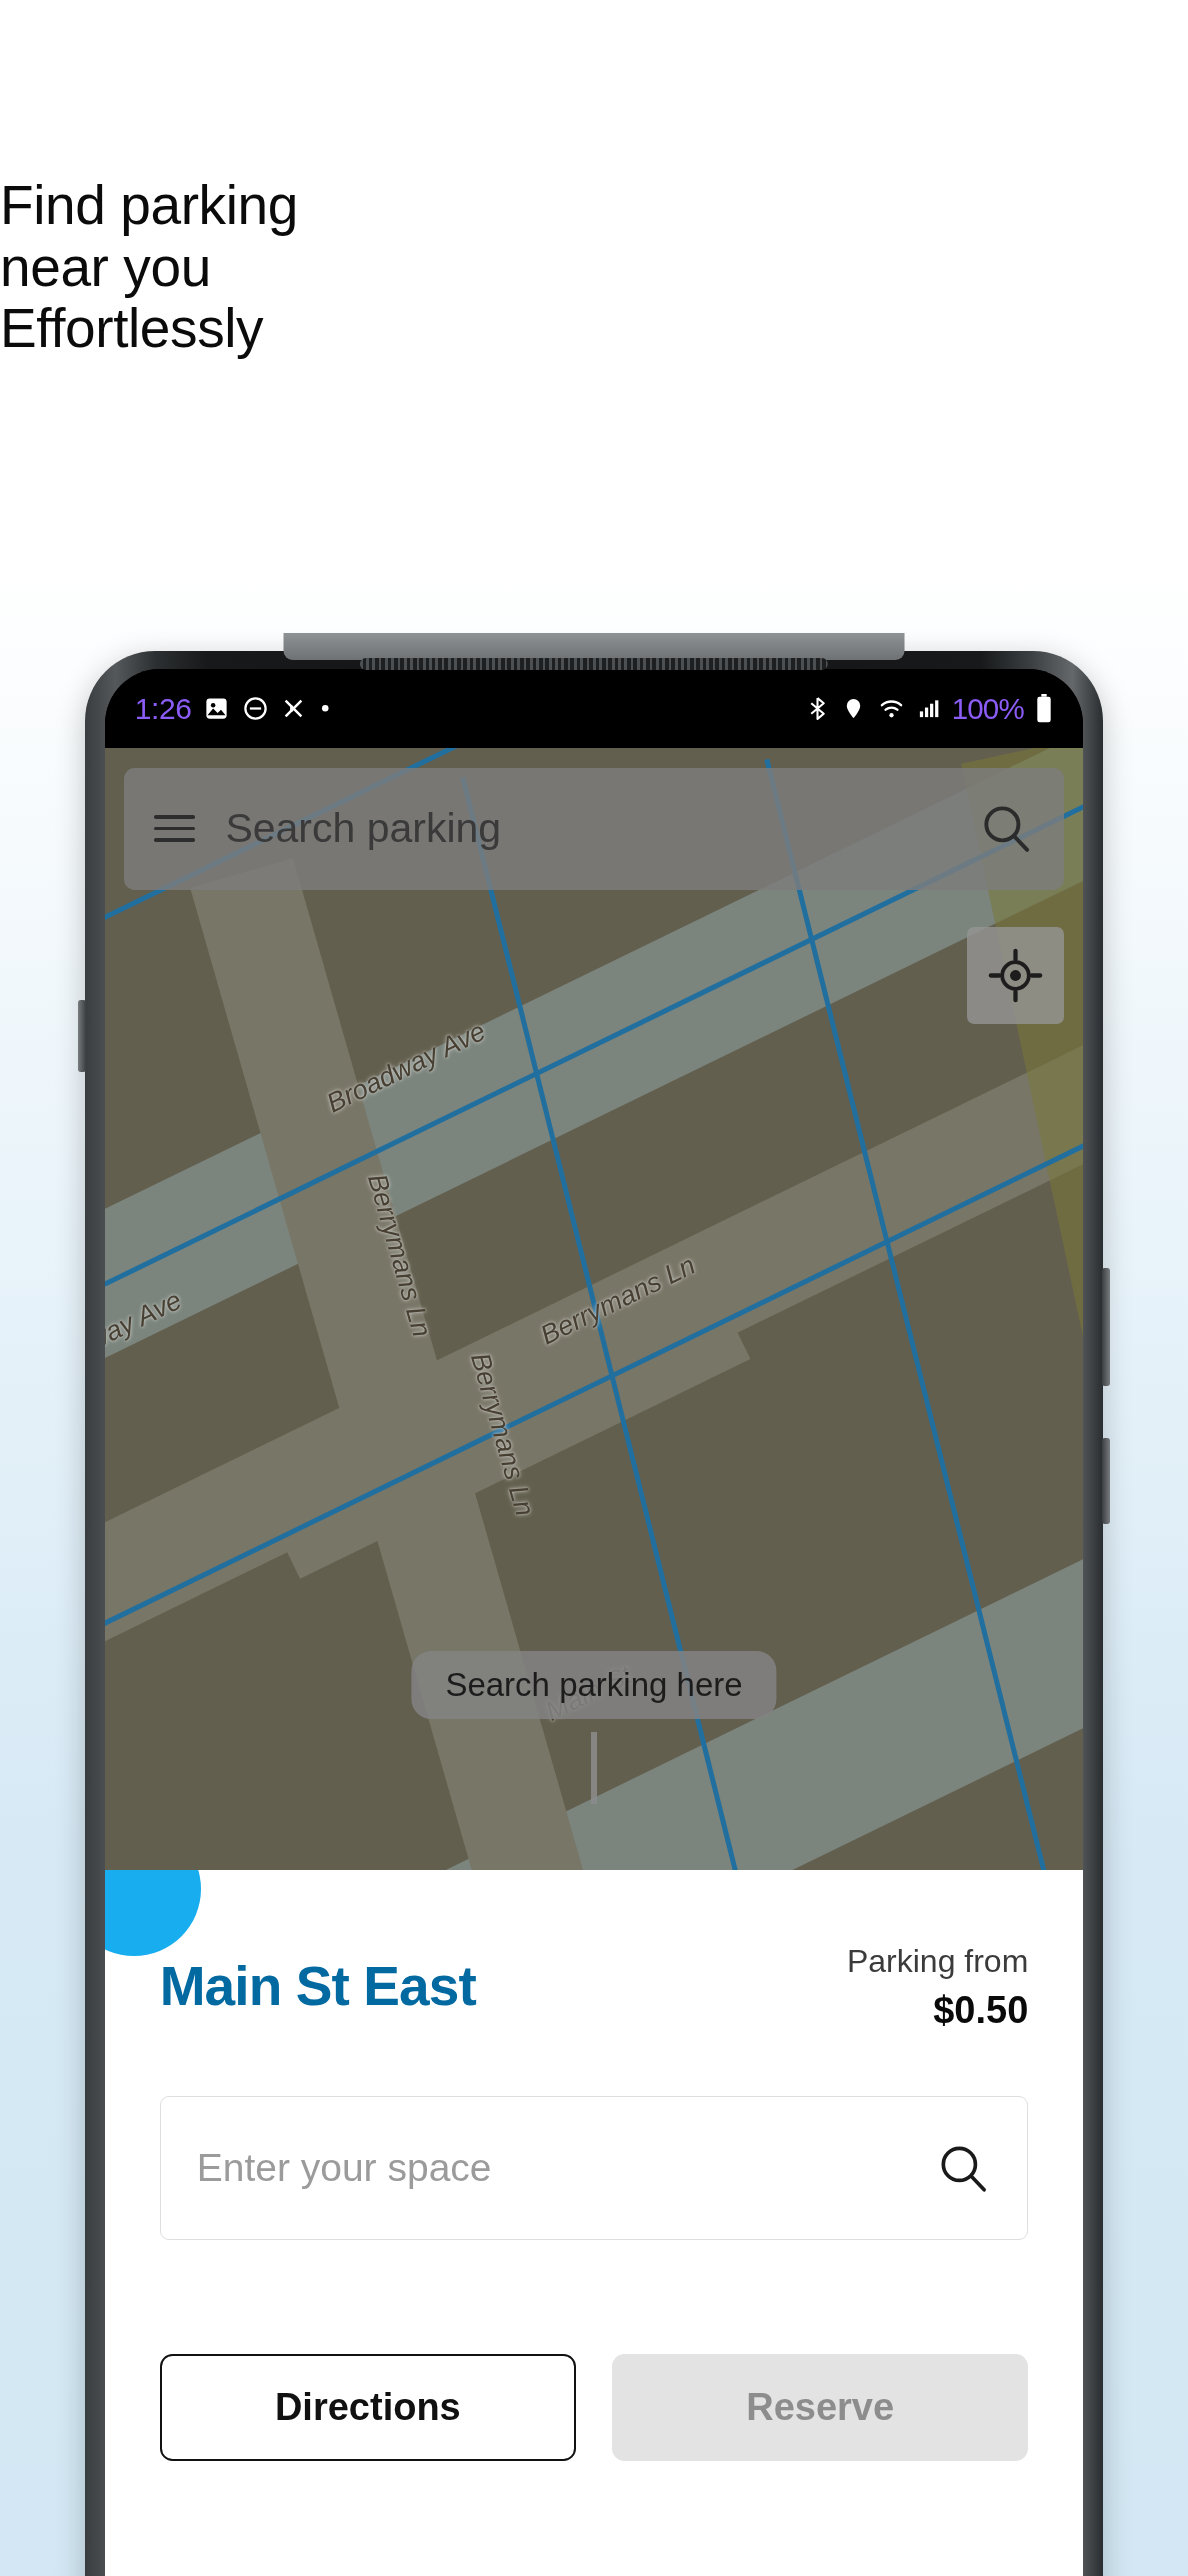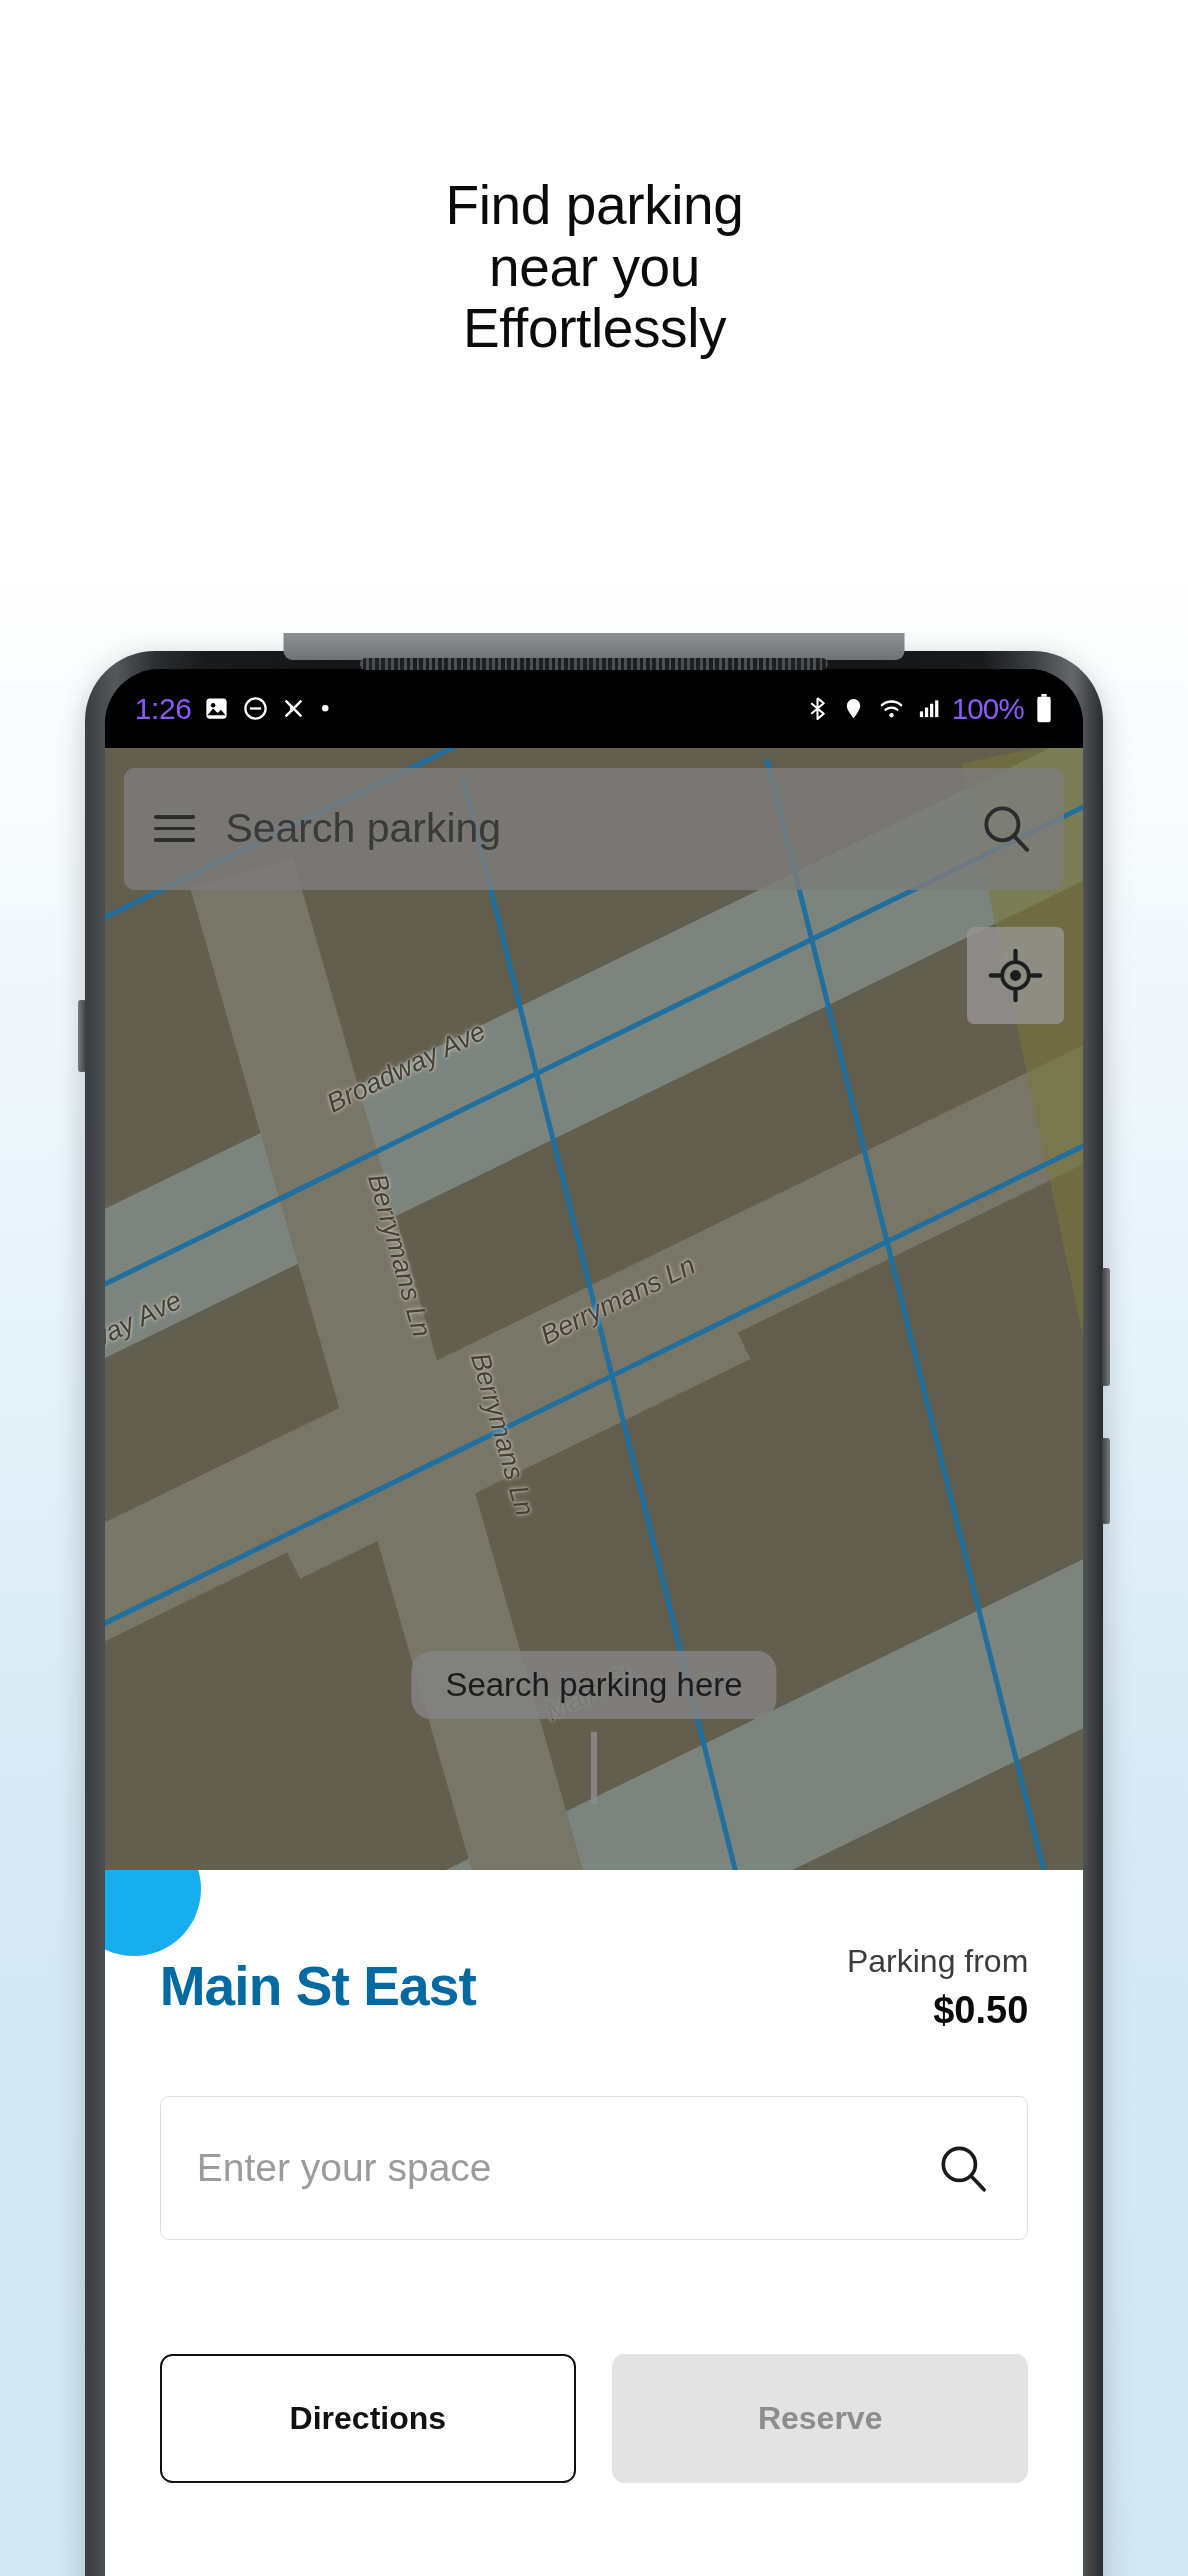--- a/index.html
+++ b/index.html
@@ -9,21 +9,21 @@
     background: linear-gradient(to bottom, #ffffff 0%, #ffffff 22%, #eaf4fa 46%, #d6e9f5 72%, #d3e8f4 100%);
     overflow: hidden;
     position: relative;
   }
 
   
   .headline {
     position: absolute;
     top: 175px;
     left: 0; right: 0;
-    text-align: center;
+    text-align: left;
     color: #0b0b0b;
     font-size: 55px;
     line-height: 1.12;
     letter-spacing: -0.4px;
     font-weight: 400;
   }
   .headline .ln { display: block; white-space: pre; }
 
   
   .phone {
@@ -239,26 +239,26 @@
   }
   .space-input .ph { flex: 1; font-size: 39px; color: #9b9b9b; }
 
   .sheet-actions {
     display: flex;
     gap: 36px;
     padding: 106px 55px 0 55px;
   }
   .action {
     flex: 1;
-    height: 129px;
+    height: 107px;
     border-radius: 12.5px;
     display: flex;
     align-items: center;
     justify-content: center;
-    font-size: 32px;
+    font-size: 38px;
     font-weight: 700;
   }
   .action.outline { background: #fff; border: 2.7px solid #111; color: #111; }
   .action.filled { background: #e3e3e3; color: #8d8d8d; border: 2.7px solid #e3e3e3; }
 </style>
 </head>
 <body>
 
 <div class="headline">
   <span class="ln">Find parking</span>

